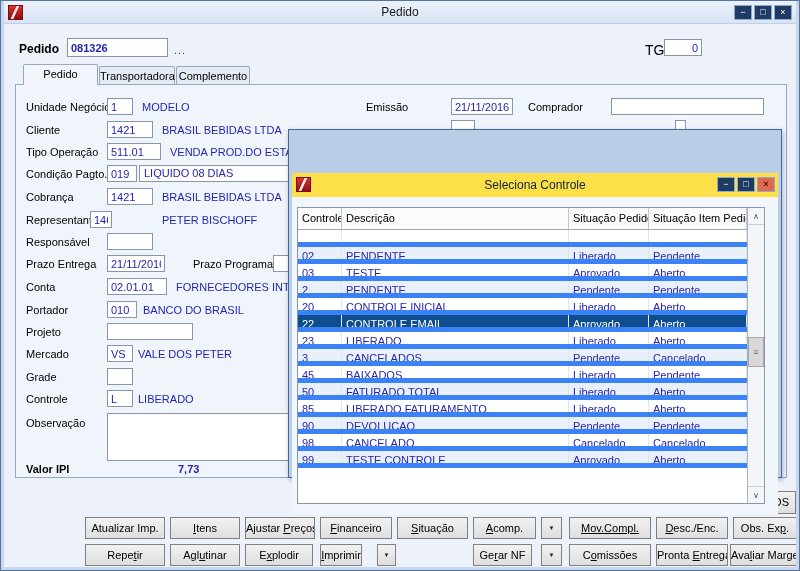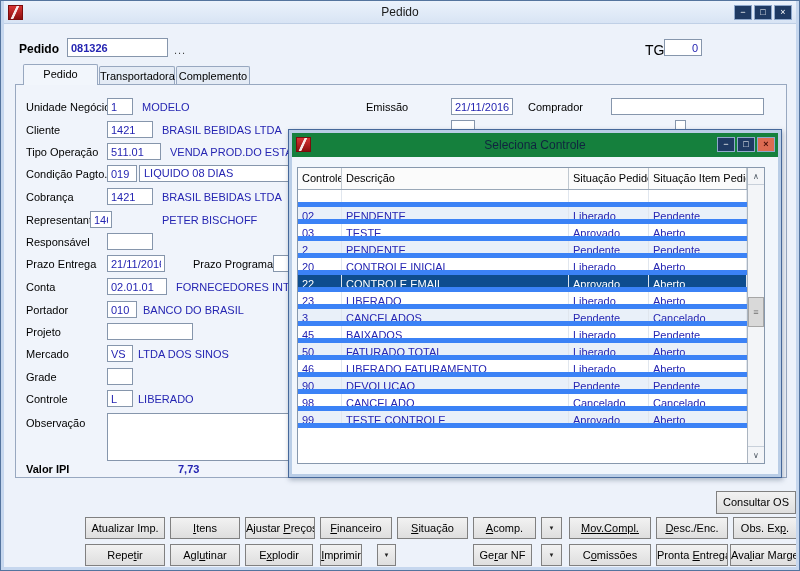--- a/index.html
+++ b/index.html
@@ -40,21 +40,21 @@
   .flabel { position:absolute; left:25px; top:3px; font-size:11px; color:#000; white-space:nowrap; }
   .fdesc  { position:absolute; top:3px; font-size:11px; color:#2525b2; white-space:nowrap; }
   .descbox { position:absolute; top:0; height:17px; border:1px solid #8696ac; background:#fff;
              color:#2525b2; font-size:11px; line-height:15px; padding:0 4px; white-space:nowrap; overflow:hidden; }
   .bold { font-weight:bold; }
 
   
   .dialog { position:absolute; left:287px; top:128px; width:494px; height:349px;
             border:1px solid #46689a; background:#b9cde6; padding:3px; z-index:10;
             box-shadow:1px 2px 5px rgba(40,60,90,.35); }
-  .dtitlebar { position:relative; height:24px; background:#15803d; }
+  .dtitlebar { position:relative; height:24px; background:#fde047;margin-top:40px; }
   .dtitlebar .title { position:absolute; left:0; right:0; top:5px; text-align:center;
                       font-size:12px; color:#10243f; }
   .dicon { position:absolute; left:4px; top:4px; width:15px; height:15px;
            background:linear-gradient(115deg, rgba(255,255,255,0) 38%, rgba(255,255,255,.9) 42%, rgba(255,255,255,.9) 52%, rgba(255,255,255,0) 56%), linear-gradient(#d83434,#8c0f0f);
            border:1px solid #7c0c0c; }
   .dbtns { position:absolute; right:3px; top:4px; display:flex; gap:2px; }
   .dcontent { position:relative; height:317px; background:#f1f6fc; }
 
   
   .table { position:absolute; left:5px; top:10px; width:468px; height:297px;
@@ -177,21 +177,21 @@
     <input class="input" style="left: 106px; top: 0px; width: 30px;" value="010">
     <span class="fdesc" style="left:142px;">BANCO DO BRASIL</span>
   </div>
   <div class="frow" style="top:322px;">
     <span class="flabel">Projeto</span>
     <input class="input" style="left: 106px; top: 0px; width: 86px;" value="">
   </div>
   <div class="frow" style="top:344px;">
     <span class="flabel">Mercado</span>
     <input class="input" style="left: 106px; top: 0px; width: 26px;" value="VS">
-    <span class="fdesc" style="left:137px;">LTDA DOS SINOS</span>
+    <span class="fdesc" style="left:137px;">VALE DOS PETER</span>
   </div>
   <div class="frow" style="top:367px;">
     <span class="flabel">Grade</span>
     <input class="input" style="left: 106px; top: 0px; width: 26px;" value="">
   </div>
   <div class="frow" style="top:389px;">
     <span class="flabel">Controle</span>
     <input class="input" style="left: 106px; top: 0px; width: 26px;" value="L">
     <span class="fdesc" style="left:137px;">LIBERADO</span>
   </div>
@@ -276,21 +276,21 @@
             <div class="tc c3">Liberado</div>
             <div class="tc c4">Pendente</div>
         </div>
         <div class="trow alt">
           <div class="tc c1">50</div>
             <div class="tc c2">FATURADO TOTAL</div>
             <div class="tc c3">Liberado</div>
             <div class="tc c4">Aberto</div>
         </div>
         <div class="trow">
-          <div class="tc c1">46</div>
+          <div class="tc c1">85</div>
             <div class="tc c2">LIBERADO FATURAMENTO</div>
             <div class="tc c3">Liberado</div>
             <div class="tc c4">Aberto</div>
         </div>
         <div class="trow alt">
           <div class="tc c1">90</div>
             <div class="tc c2">DEVOLUCAO</div>
             <div class="tc c3">Pendente</div>
             <div class="tc c4">Pendente</div>
         </div>

